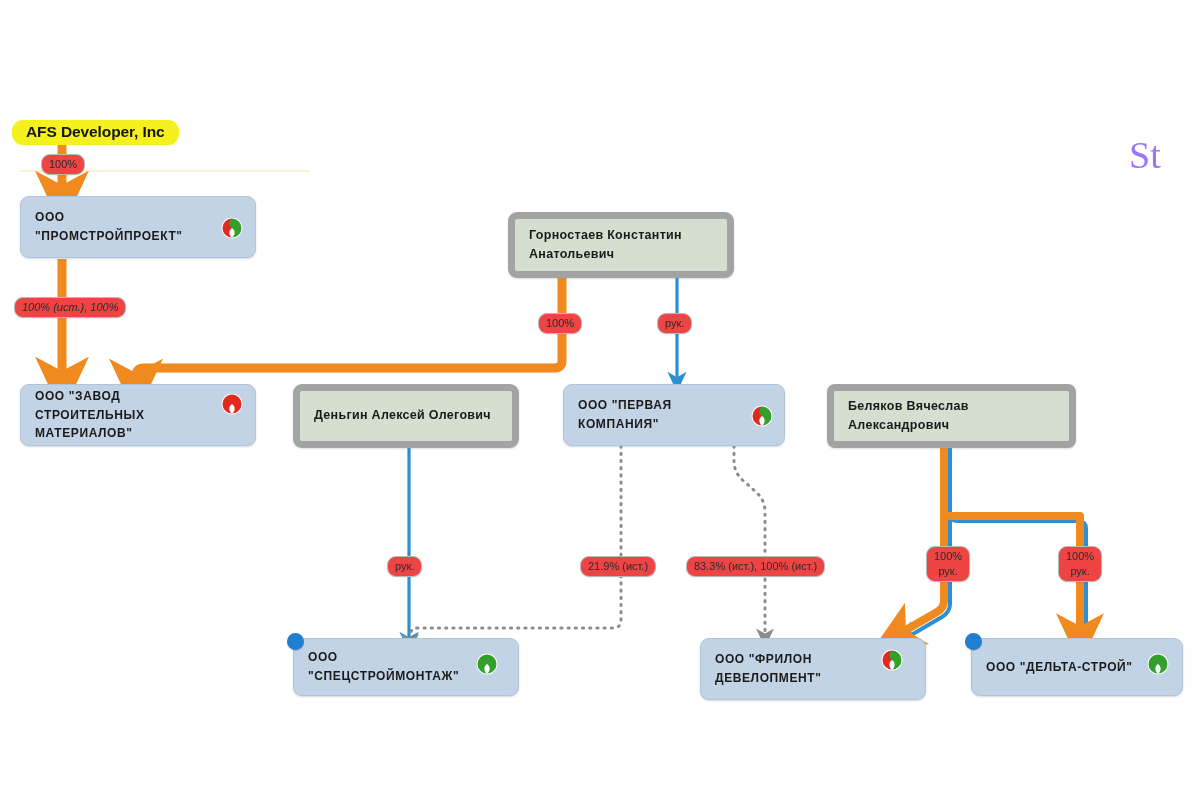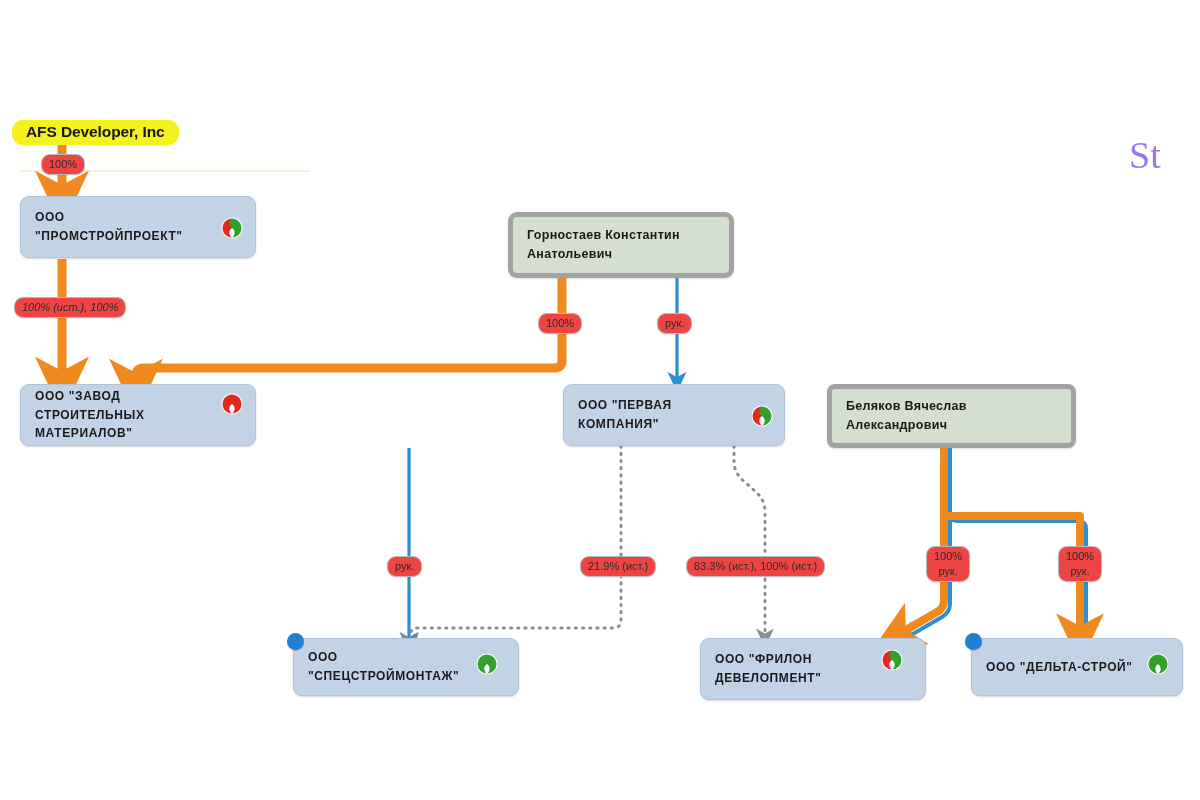--- a/index.html
+++ b/index.html
@@ -30,21 +30,21 @@
     display: flex;
     align-items: center;
   }
   .node.company {
     background: #c3d3e6;
     border: 1px solid #b2c4da;
     box-shadow: 0 1px 2px rgba(120,140,165,0.35);
   }
   .node.person {
     background: #d4dfcf;
-    border: 5px solid #a3a3a3;
+    border: 7px solid #a3a3a3;
     box-shadow: 0 1px 2px rgba(130,145,125,0.3);
   }
   .node-text {
     font-size: 12.5px;
     color: #1a1a1a;
     line-height: 1.55;
     padding: 0 14px;
     letter-spacing: 0.2px;
     white-space: pre-line;
   }
@@ -170,20 +170,23 @@
         <path d="M11,1.5 A9.5,9.5 0 0,1 11,20.5 A5.6,5.6 0 0,0 11,11 A5.6,5.6 0 0,1 11,1.5 Z" fill="#e02a20"></path>
       </svg>
     </span>
   </div>
 
   <div class="node person" style="left:508px; top:196px; width:226px; height:66px;">
     <div class="node-text">Горностаев Константин
 Анатольевич</div>
   </div>
 
+  <div class="node person" style="left:293px; top:368px; width:226px; height:64px;">
+    <div class="node-text">Деньгин Алексей Олегович</div>
+  </div>
 
   <div class="node company" style="left:563px; top:368px; width:222px; height:62px;">
     <div class="node-text">ООО  "ПЕРВАЯ  КОМПАНИЯ"</div>
     <span class="logo" style="right:11px; top:20px;">
       <svg width="22" height="22" viewBox="0 0 22 22">
         <circle cx="11" cy="11" r="10.5" fill="#ffffff"></circle>
         <path d="M11,1.5 A9.5,9.5 0 0,0 11,20.5 A5.6,5.6 0 0,1 11,11 A5.6,5.6 0 0,0 11,1.5 Z" fill="#e02a20"></path>
         <path d="M11,1.5 A9.5,9.5 0 0,1 11,20.5 A5.6,5.6 0 0,0 11,11 A5.6,5.6 0 0,1 11,1.5 Z" fill="#33a02c"></path>
       </svg>
     </span>

